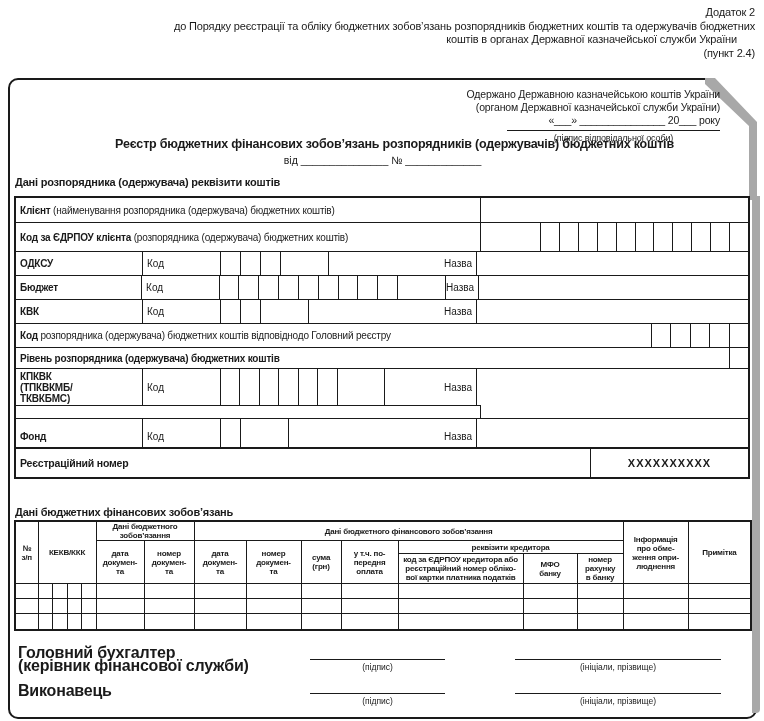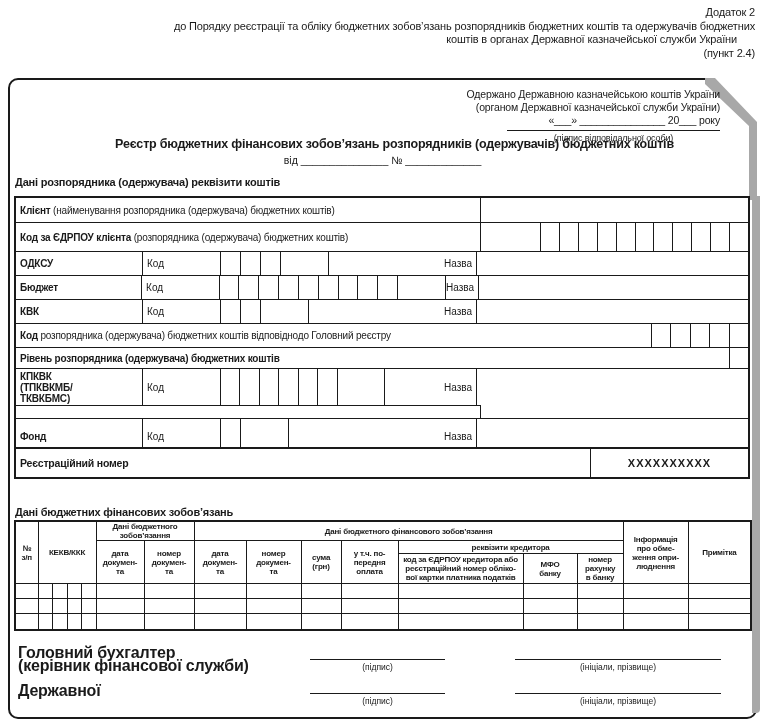--- a/index.html
+++ b/index.html
@@ -347,19 +347,19 @@
 
   <div class="sig" style="left:8px; top:566px">
     <div>Головний бухгалтер</div>
     <div>(керівник фінансової служби)</div>
   </div>
   <div class="sigline" style="left:300px; top:579px; width:135px"></div>
   <div class="sigcap" style="left:300px; top:582px; width:135px">(підпис)</div>
   <div class="sigline" style="left:505px; top:579px; width:206px"></div>
   <div class="sigcap" style="left:505px; top:582px; width:206px">(ініціали, прізвище)</div>
 
-  <div class="sig" style="left:8px; top:604px">Державної</div>
+  <div class="sig" style="left:8px; top:604px">Виконавець</div>
   <div class="sigline" style="left:300px; top:613px; width:135px"></div>
   <div class="sigcap" style="left:300px; top:616px; width:135px">(підпис)</div>
   <div class="sigline" style="left:505px; top:613px; width:206px"></div>
   <div class="sigcap" style="left:505px; top:616px; width:206px">(ініціали, прізвище)</div>
 
 </div>
 
 </body></html>

